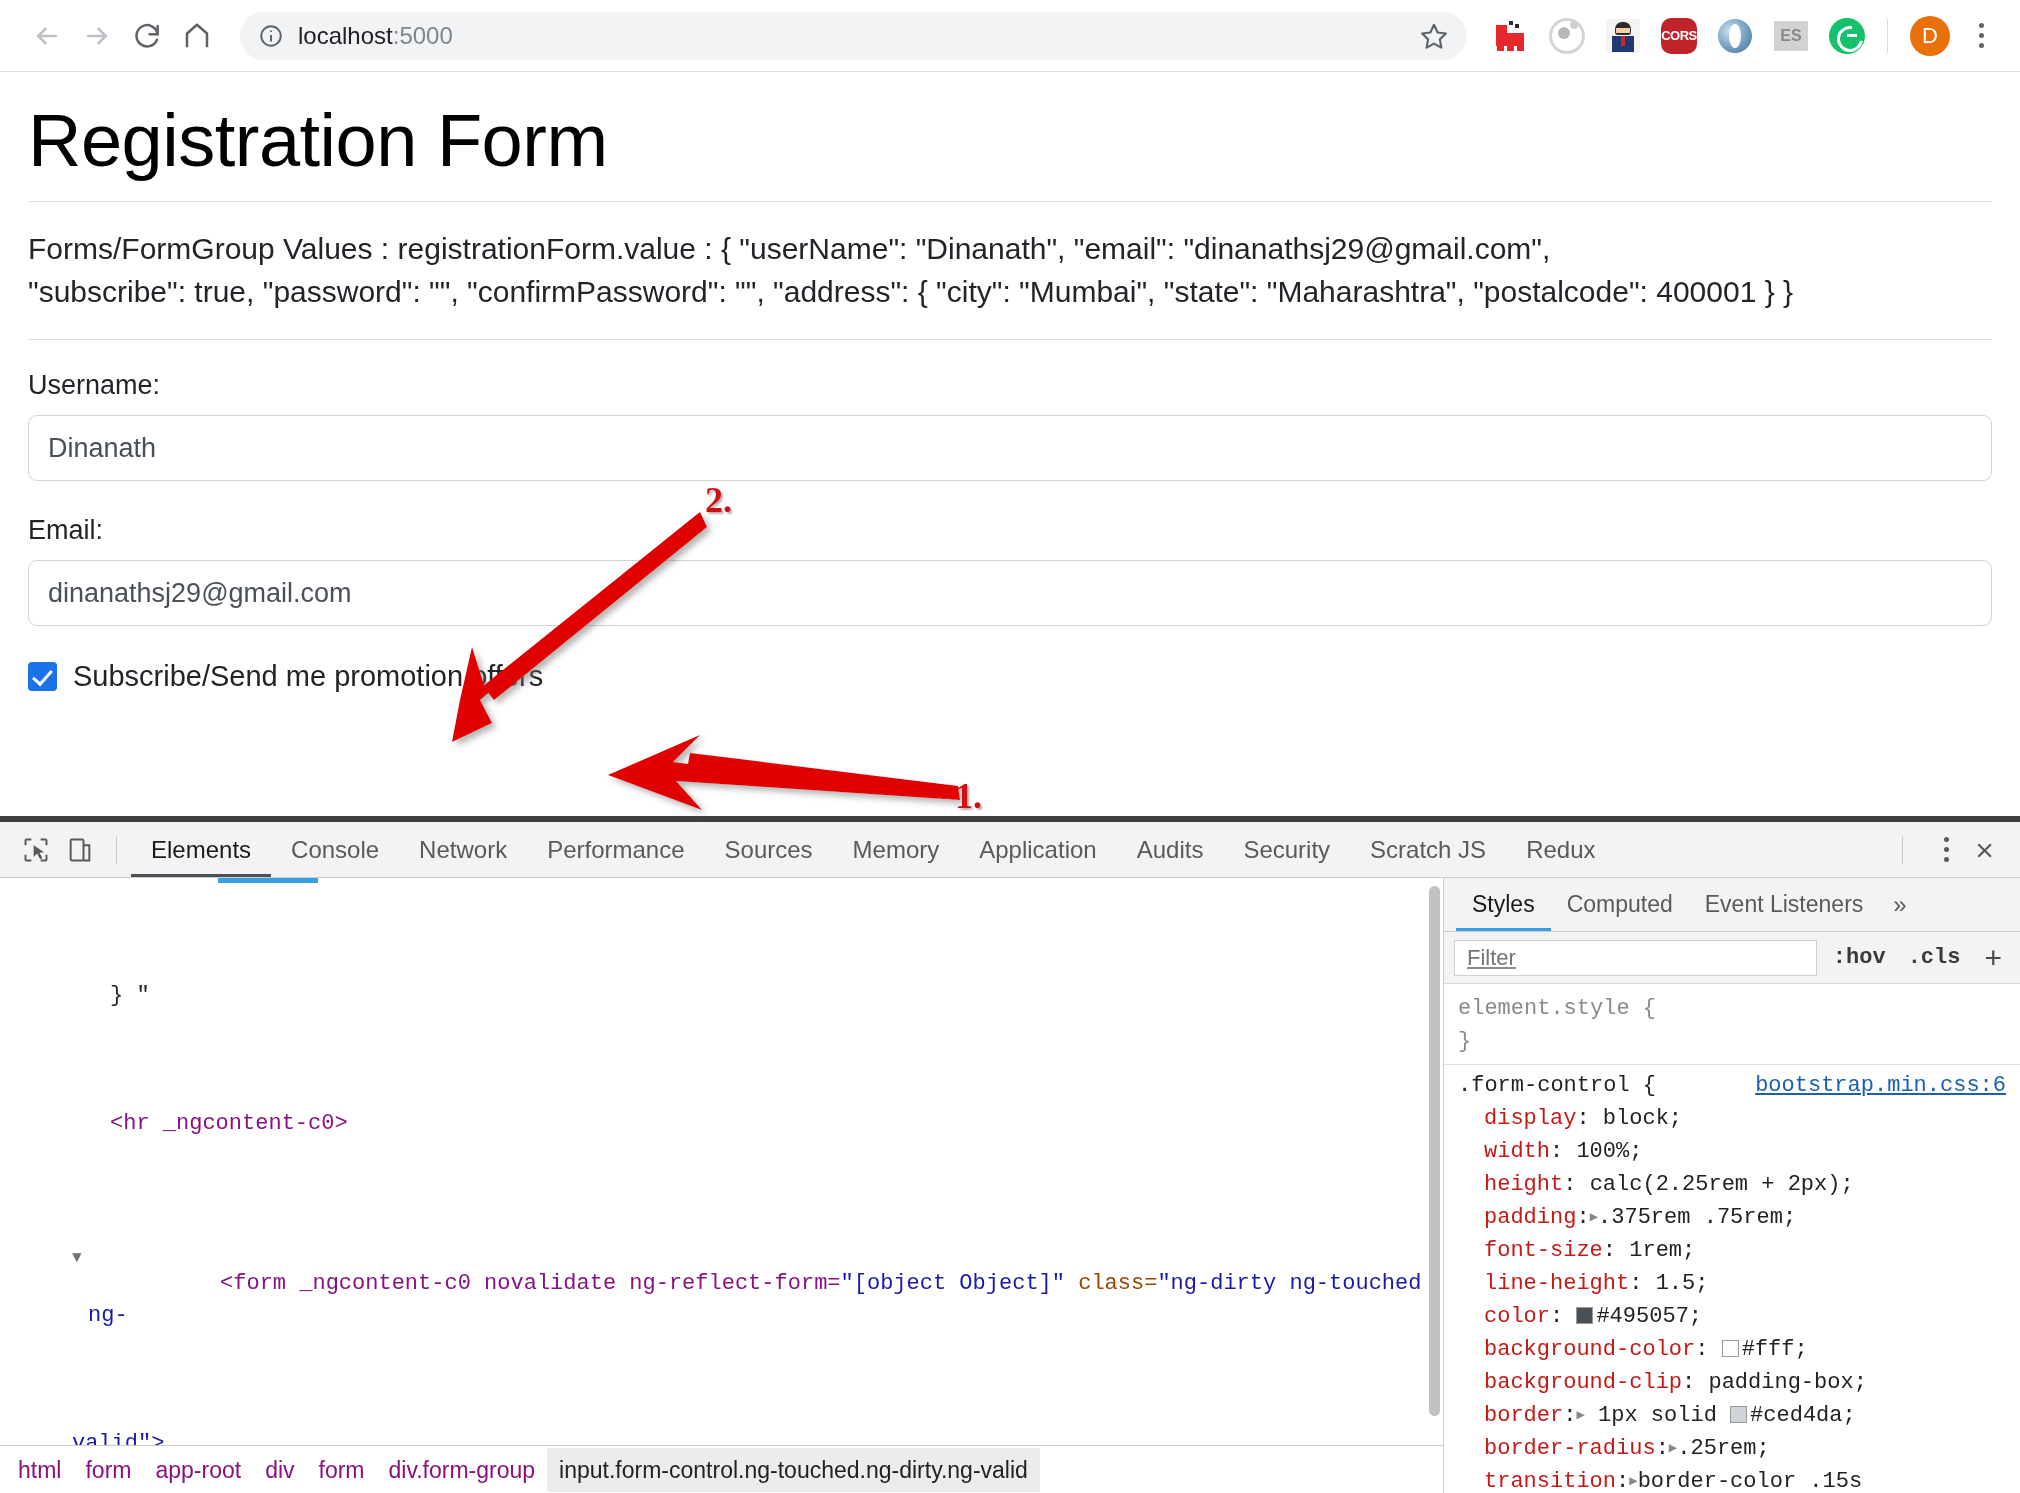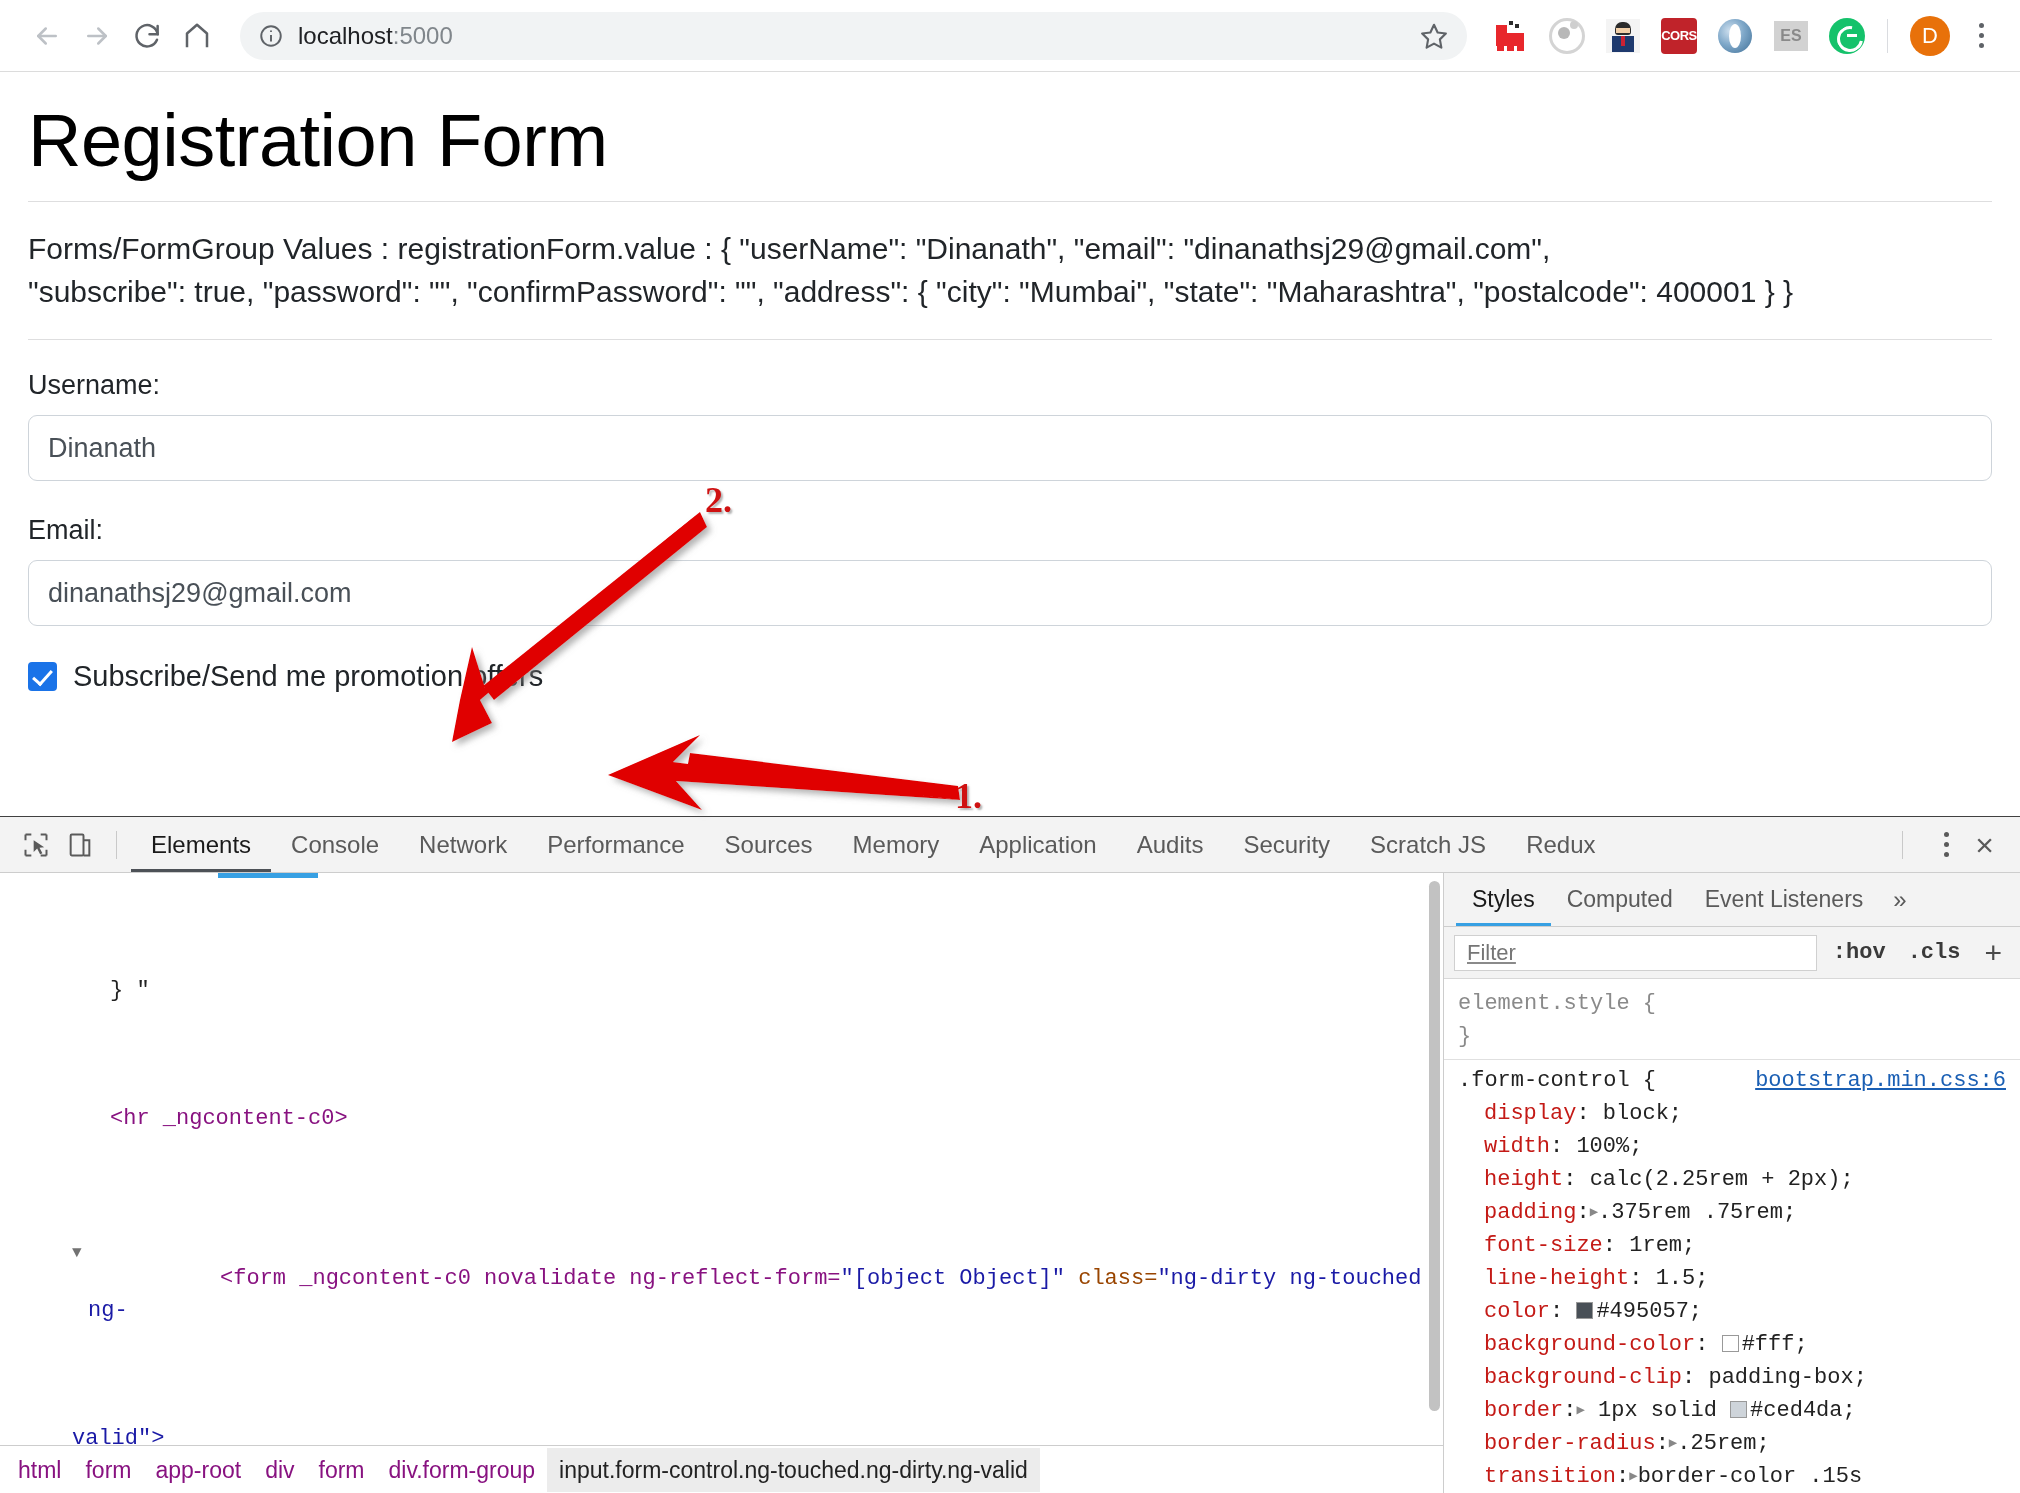--- a/index.html
+++ b/index.html
@@ -115,21 +115,21 @@
 
   .ext-ninja {
     width: 34px; height: 34px; background: #f4f4f4; position: relative; overflow: hidden;
   }
   .ext-ninja .head { position: absolute; left: 9px; top: 3px; width: 16px; height: 13px; background: #2c2c2c; border-radius: 7px 7px 3px 3px; }
   .ext-ninja .face { position: absolute; left: 10px; top: 9px; width: 14px; height: 5px; background: #f2cfa8; }
   .ext-ninja .torso { position: absolute; left: 6px; top: 17px; width: 22px; height: 16px; background: #1f3a6e; }
   .ext-ninja .tie { position: absolute; left: 15px; top: 17px; width: 4px; height: 10px; background: #c23; }
 
   .ext-cors {
-    width: 36px; height: 36px; background: #c0232a; border-radius: 4px;
+    width: 36px; height: 36px; background: #c0232a; border-radius: 10px;
     color: #fff; font-size: 13px; font-weight: bold; letter-spacing: -0.5px;
     display: flex; align-items: center; justify-content: center;
     font-family: "Liberation Sans", sans-serif;
   }
 
   .ext-opera {
     width: 34px; height: 34px; border-radius: 50%;
     background: radial-gradient(circle at 35% 35%, #cfe0ef 0%, #7fa8c9 45%, #3f6f96 100%);
     position: relative;
   }
@@ -247,21 +247,21 @@
     font-family: "Liberation Serif", serif;
     text-shadow: 2px 2px 2px rgba(120,120,120,0.55);
   }
 
   
   .devtools {
     position: absolute;
     left: 0; top: 816px;
     width: 2020px; height: 677px;
     background: #5eead4;
-    border-top: 1px solid #404040;
+    border-top: 6px solid #404040;
     display: flex;
     flex-direction: column;
   }
   .dt-tabbar {
     height: 56px;
     background: #f3f3f3;
     border-bottom: 1px solid #cdcdcd;
     display: flex;
     align-items: center;
     padding: 0 14px;

